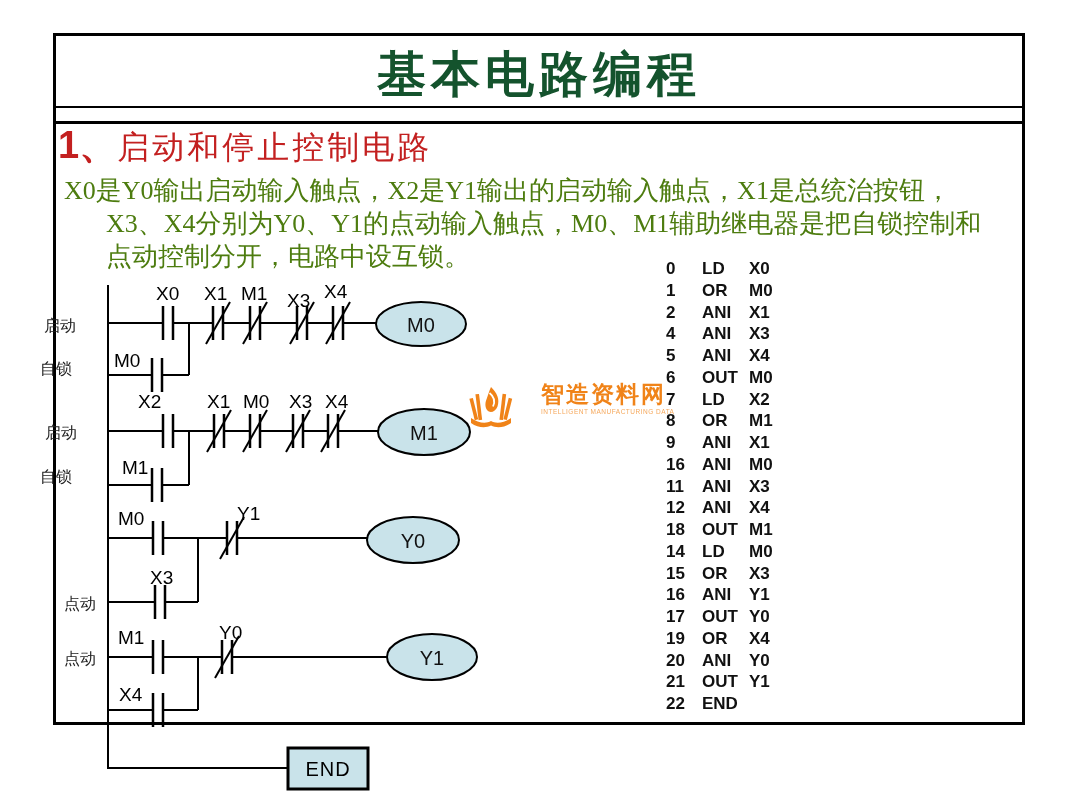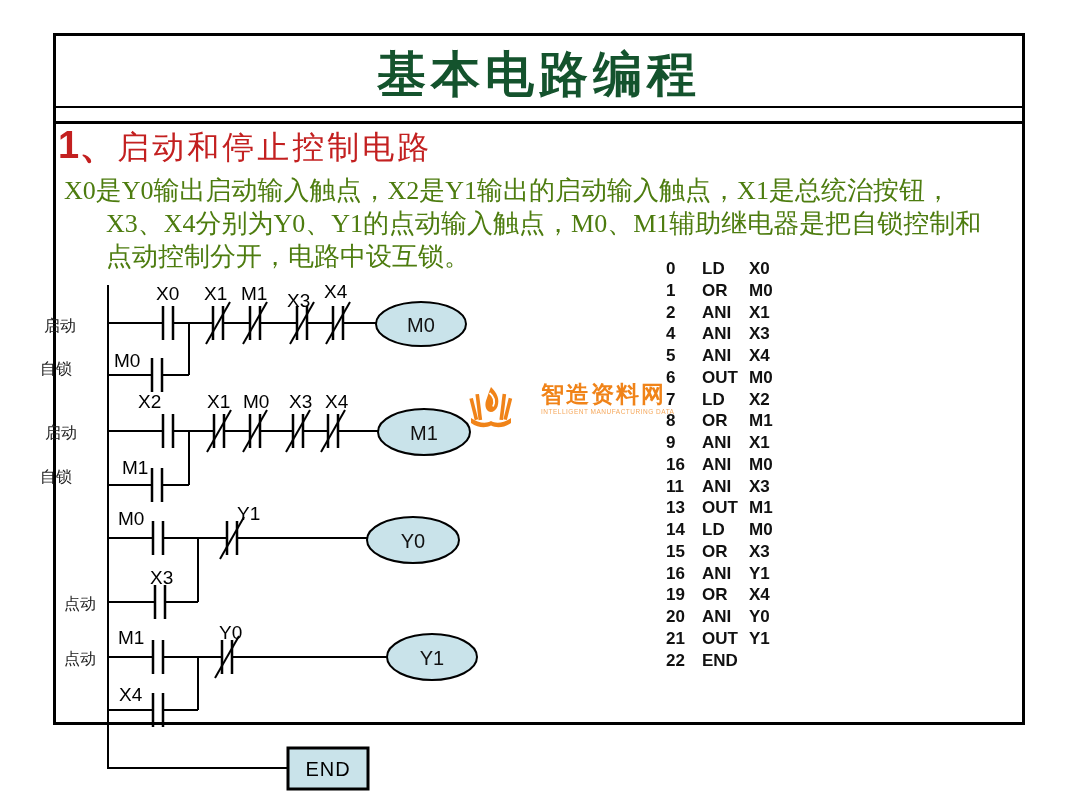--- a/index.html
+++ b/index.html
@@ -169,30 +169,36 @@
       <div class="prog-row">
       <span class="pn">9</span><span class="po">ANI</span><span class="pa">X1</span>
     </div>
       <div class="prog-row">
       <span class="pn">16</span><span class="po">ANI</span><span class="pa">M0</span>
     </div>
       <div class="prog-row">
       <span class="pn">11</span><span class="po">ANI</span><span class="pa">X3</span>
     </div>
       <div class="prog-row">
-      <span class="pn">13</span><span class="po">OUT</span><span class="pa">M1</span>
+      <span class="pn">12</span><span class="po">ANI</span><span class="pa">X4</span>
+    </div>
+      <div class="prog-row">
+      <span class="pn">18</span><span class="po">OUT</span><span class="pa">M1</span>
     </div>
       <div class="prog-row">
       <span class="pn">14</span><span class="po">LD</span><span class="pa">M0</span>
     </div>
       <div class="prog-row">
       <span class="pn">15</span><span class="po">OR</span><span class="pa">X3</span>
     </div>
       <div class="prog-row">
       <span class="pn">16</span><span class="po">ANI</span><span class="pa">Y1</span>
+    </div>
+      <div class="prog-row">
+      <span class="pn">17</span><span class="po">OUT</span><span class="pa">Y0</span>
     </div>
       <div class="prog-row">
       <span class="pn">19</span><span class="po">OR</span><span class="pa">X4</span>
     </div>
       <div class="prog-row">
       <span class="pn">20</span><span class="po">ANI</span><span class="pa">Y0</span>
     </div>
       <div class="prog-row">
       <span class="pn">21</span><span class="po">OUT</span><span class="pa">Y1</span>
     </div>

